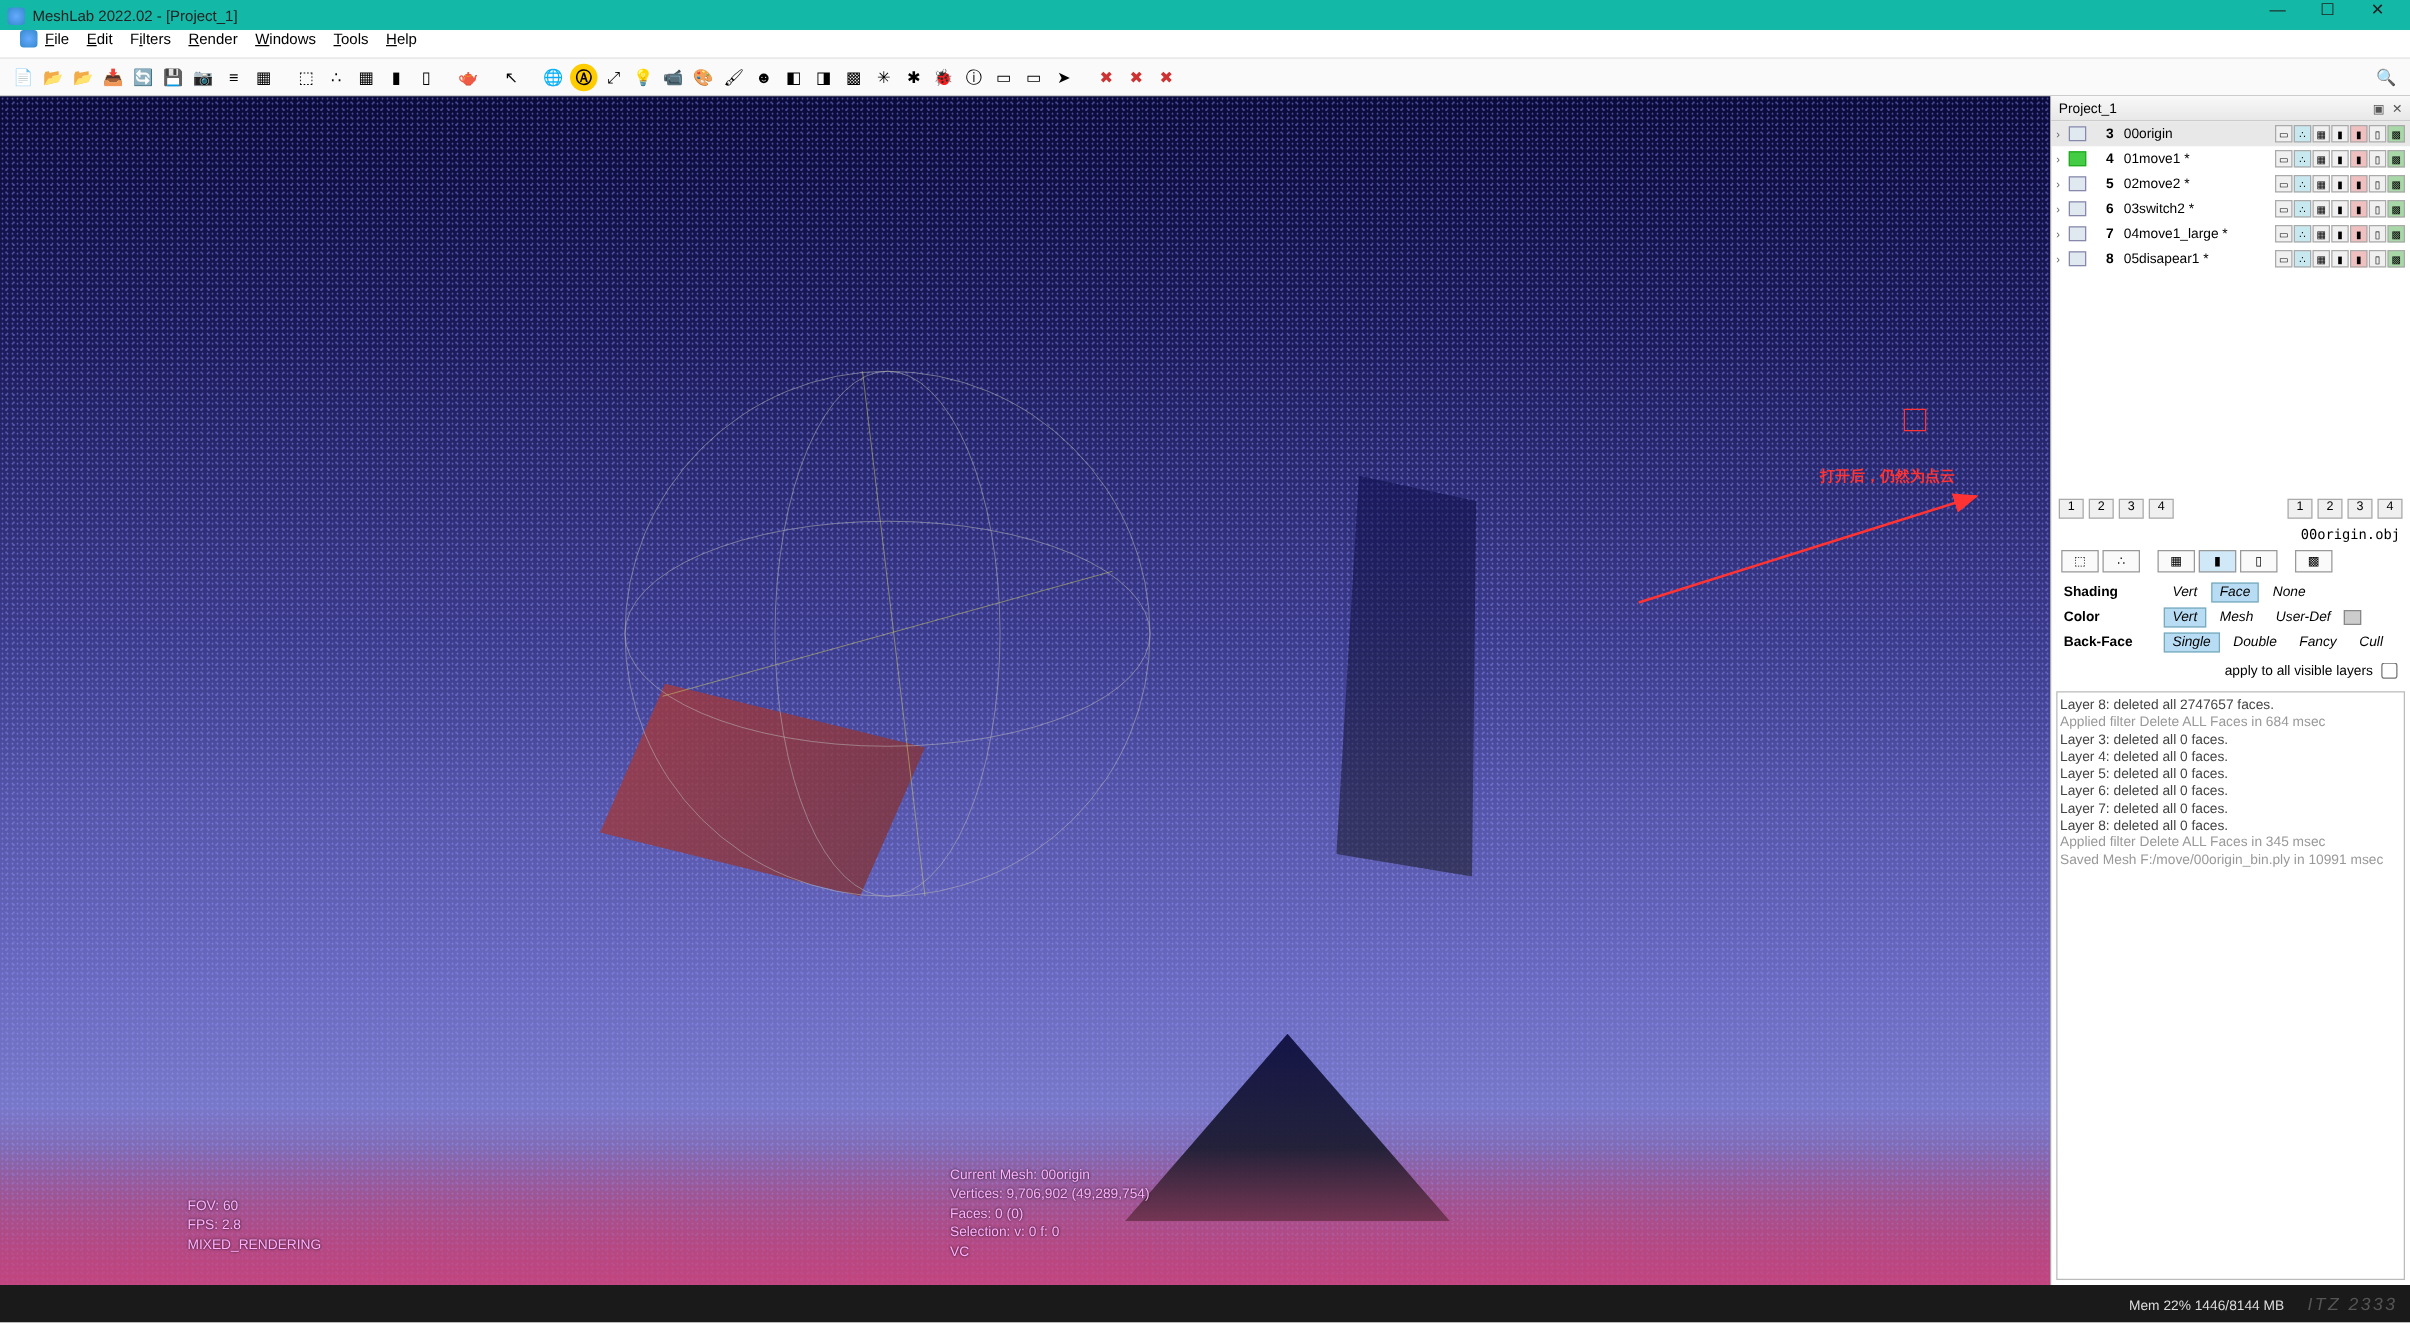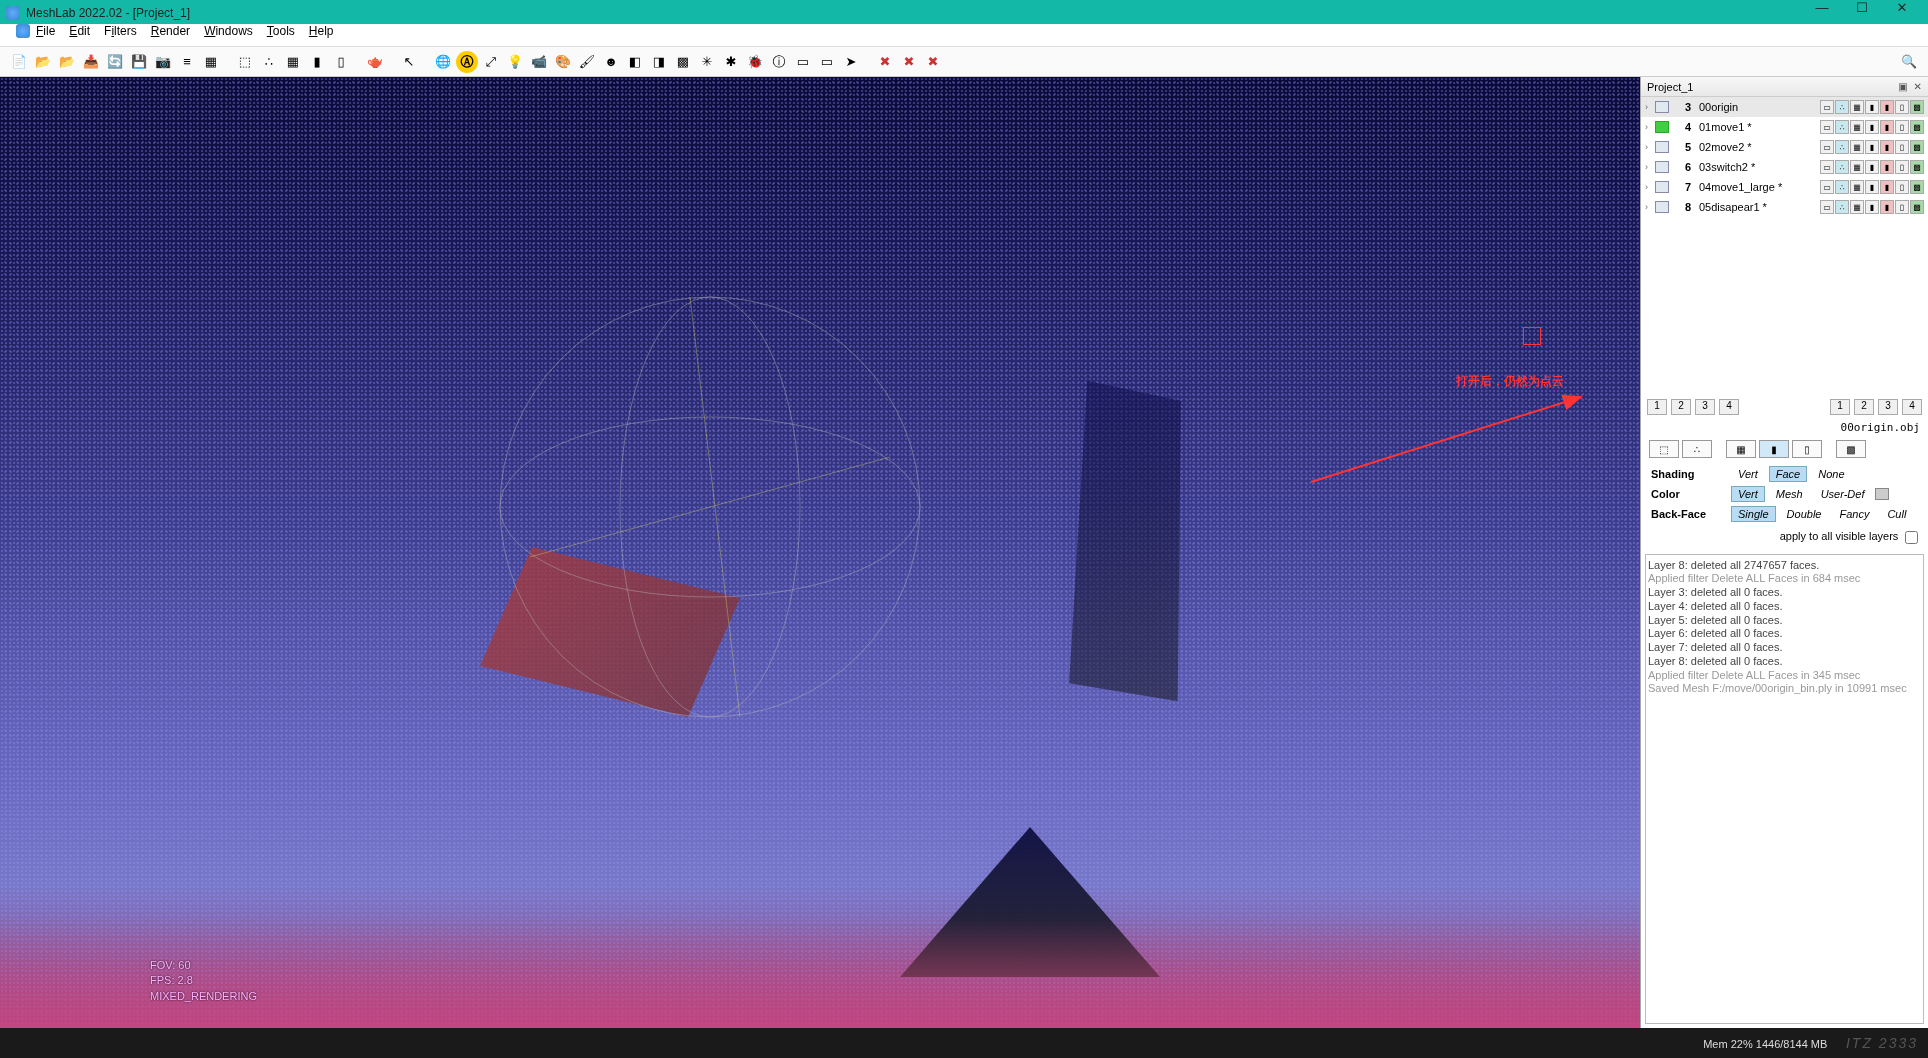--- a/index.html
+++ b/index.html
@@ -166,20 +166,27 @@
       <line x1="210" y1="20" x2="260" y2="440"></line>
       <line x1="50" y1="280" x2="410" y2="180"></line>
     </svg>
     <div class="shape2"></div>
     <div class="pinkband"></div>
     <div class="overlay-left">
       <div>FOV: 60</div>
       <div>FPS:  2.8</div>
       <div>MIXED_RENDERING</div>
     </div>
+    <div class="overlay-right">
+      <div>Current Mesh: 00origin</div>
+      <div>Vertices: 9,706,902   (49,289,754)</div>
+      <div>Faces: 0    (0)</div>
+      <div>Selection: v: 0 f: 0</div>
+      <div>VC</div>
+    </div>
   </div>
 
   <div class="sidepanel">
     <div class="sp-title">
       <span>Project_1</span>
       <span class="dock">▣</span>
       <span class="dock" style="margin-left:6px">✕</span>
     </div>
 
     <div class="layerlist" id="layerlist">

